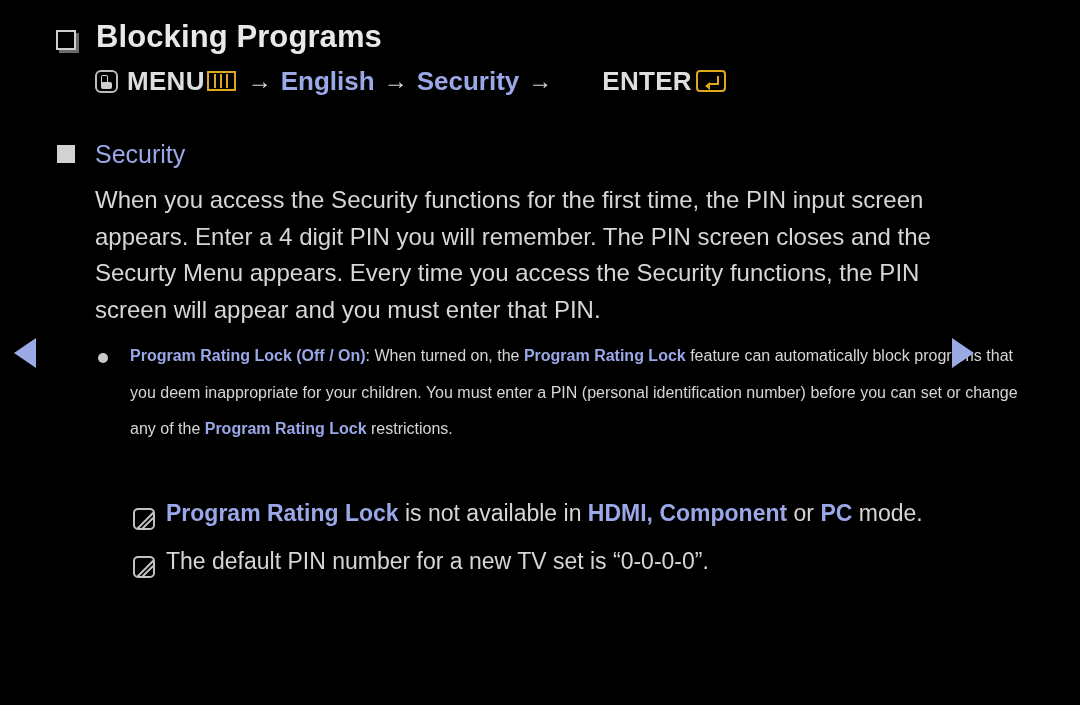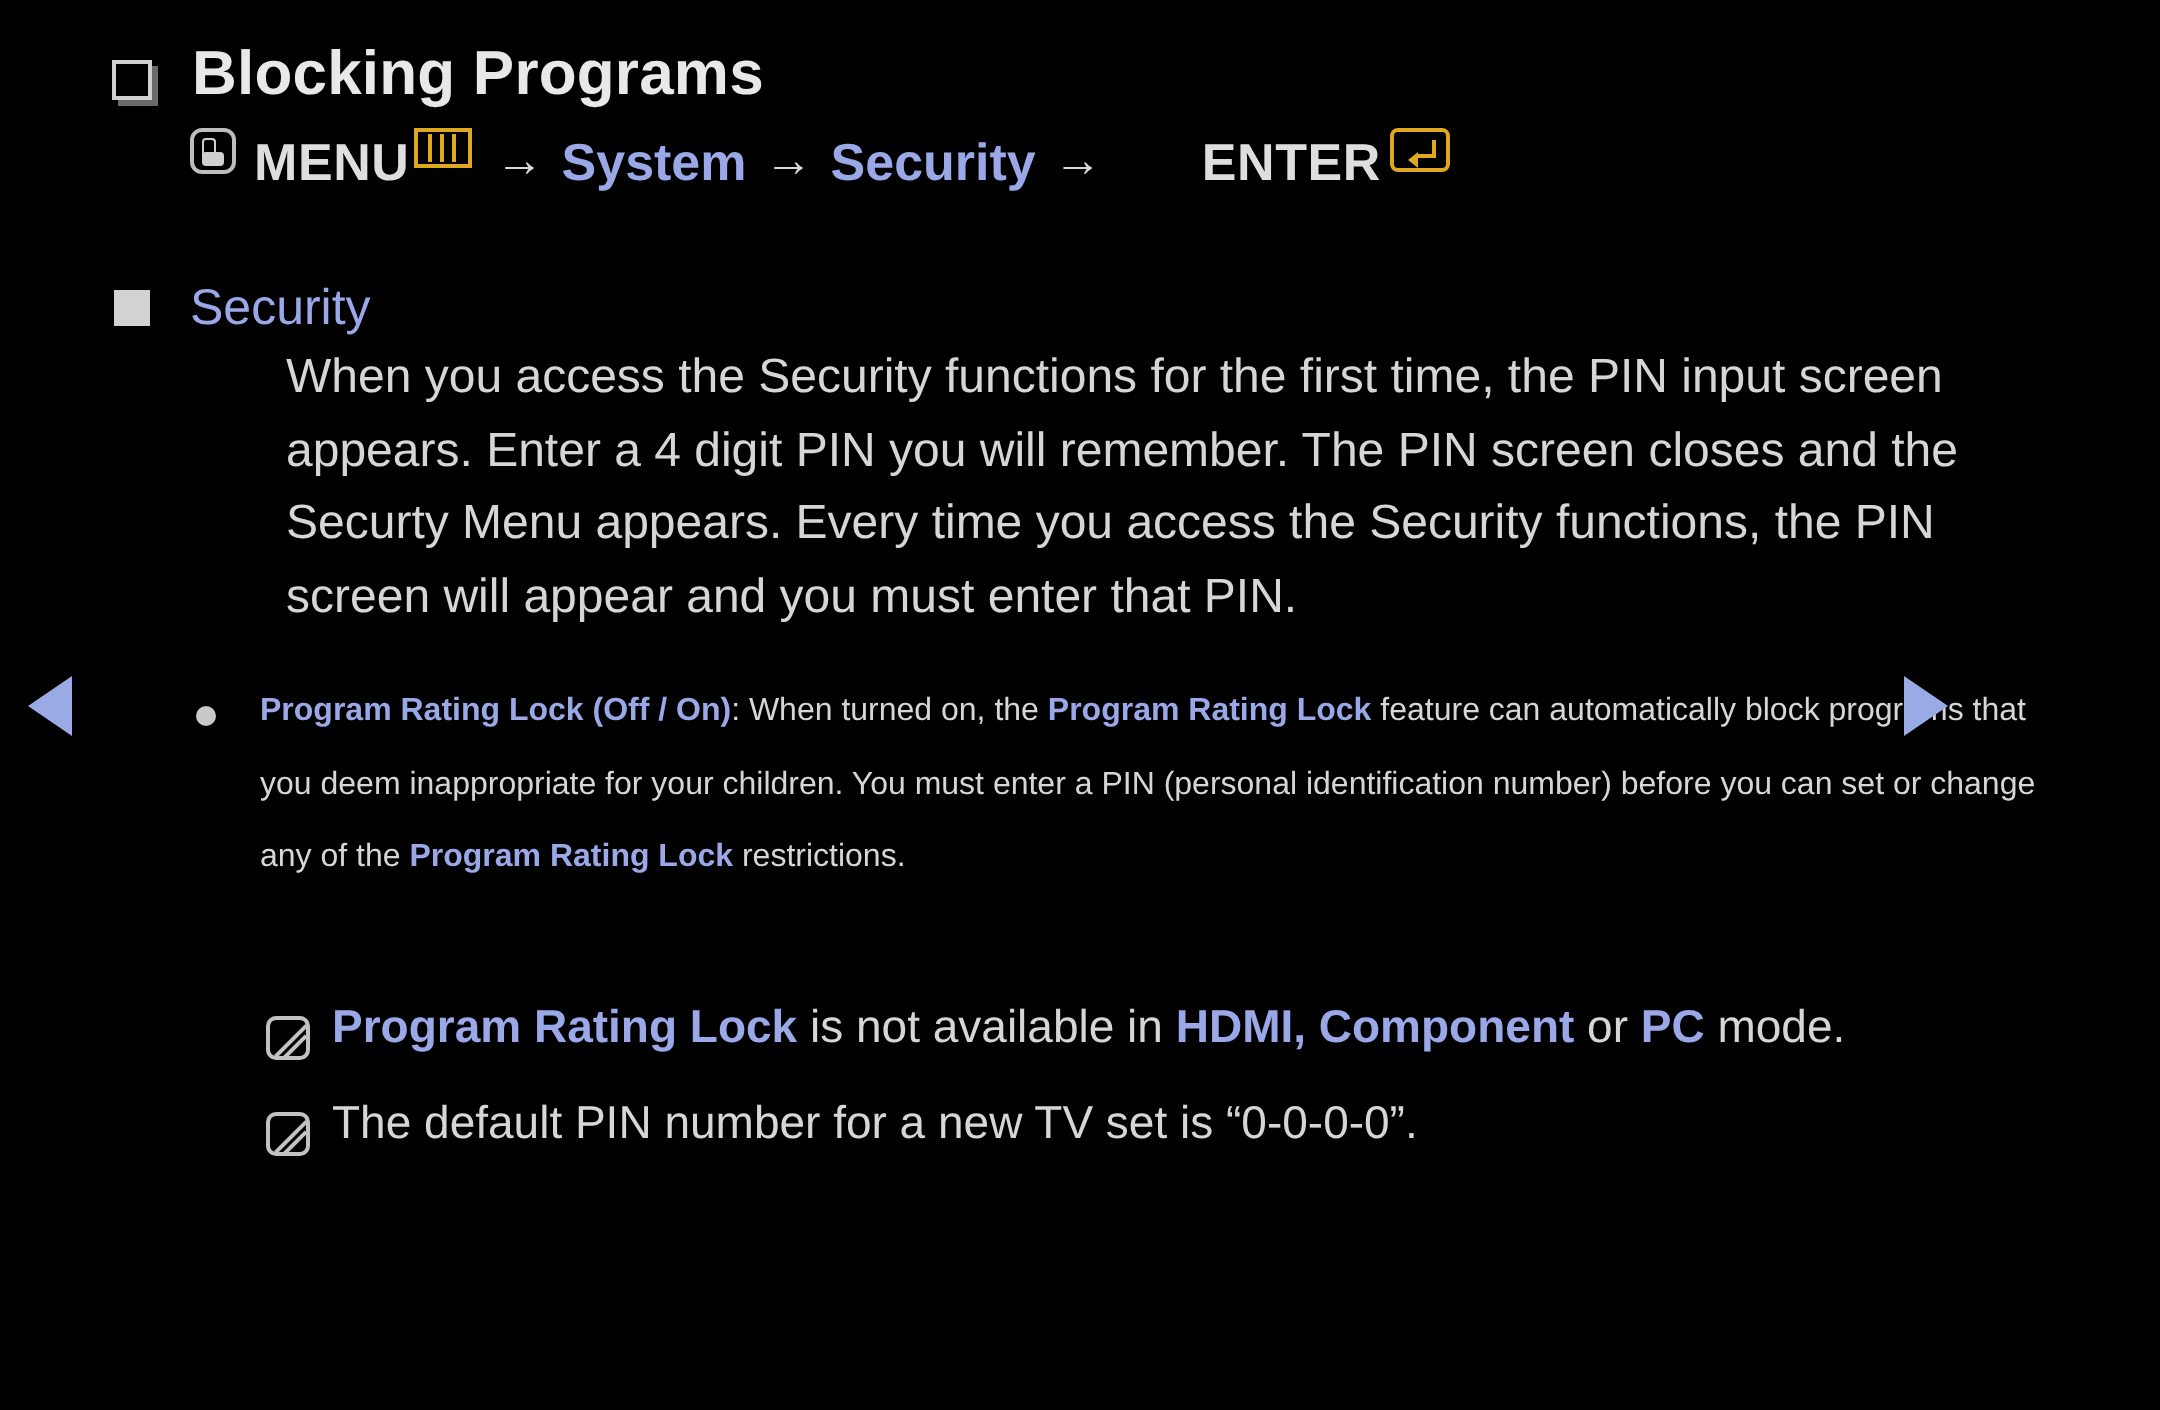--- a/index.html
+++ b/index.html
@@ -31,21 +31,21 @@
   .title-text {
     margin-left:20px;
     font-size:31px; font-weight:bold;
     color:#e8e8e8; letter-spacing:.1px;
     line-height:42px;
   }
 
   
   .crumb-row {
     position:absolute; left:95px; top:64px;
-    display:flex; align-items:flex-start;
+    display:flex; align-items:center;
     font-size:26px; line-height:34px;
   }
   .icon-menu-hand {
     width:23px; height:23px; flex:0 0 auto;
     border:2px solid #bdbdbd; border-radius:6px;
     position:relative; margin-right:9px;
     background:#000;
   }
   .icon-menu-hand::before {
     content:""; position:absolute;
@@ -107,25 +107,24 @@
     margin-top:9px; flex:0 0 auto;
   }
   .sec-text {
     margin-left:20px;
     font-size:25px; color:#9aa8e8;
     line-height:36px;
   }
 
   
   .para {
-    position:absolute; left:95px; top:171px;
+    position:absolute; left:95px; top:182px;
     width:900px;
     font-size:24px; line-height:36.5px;
     color:#d6d6d6;
-    margin-left:48px;
   }
 
   
   .bullet-row {
     position:absolute; left:98px; top:338px;
     width:930px;
     display:flex; align-items:flex-start;
   }
   .dot {
     width:10px; height:10px; border-radius:50%;
@@ -207,21 +206,21 @@
 
   <div class="crumb-row">
     <span class="icon-menu-hand"></span>
     <span class="crumb-menu">MENU</span>
     <span class="icon-menu-bars">
         <i></i>
         <i></i>
         <i></i>
       </span>
     <span class="arrow-sep">→</span>
-    <span class="crumb-blue">System</span>
+    <span class="crumb-blue">English</span>
     <span class="arrow-sep">→</span>
     <span class="crumb-blue">Security</span>
     <span class="arrow-sep">→</span>
     <span class="crumb-enter">ENTER</span>
     <span class="icon-enter"></span>
   </div>
 
   <div class="sec-row">
     <div class="sq-solid"></div>
     <div class="sec-text">Security</div>

